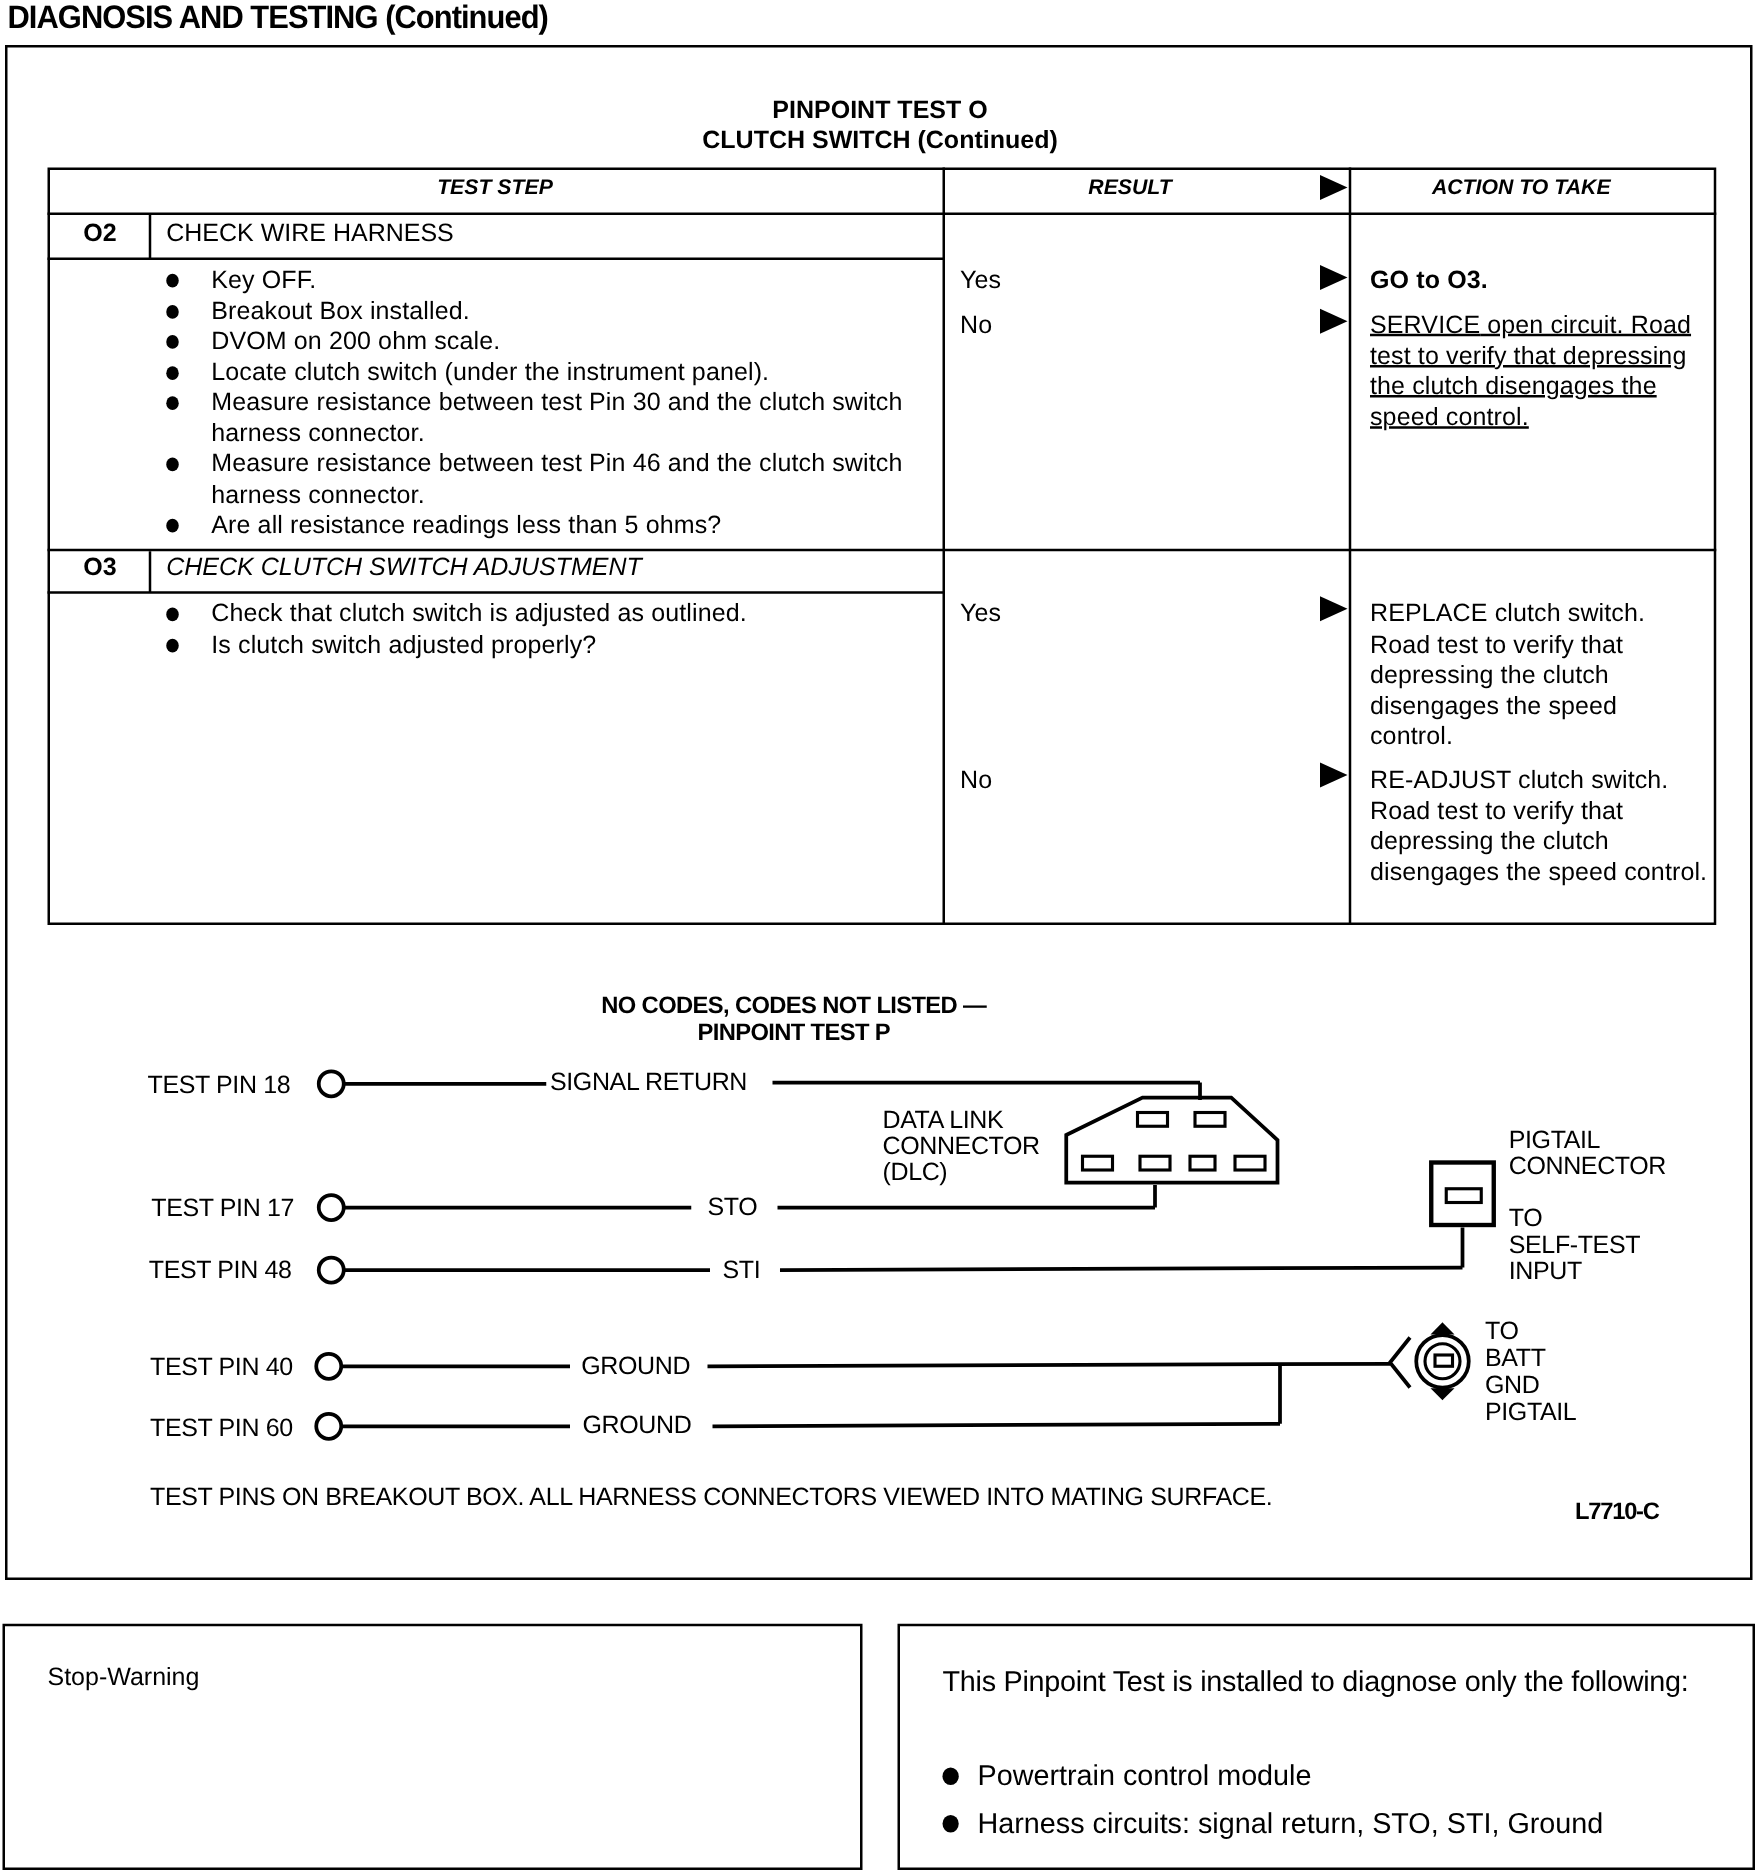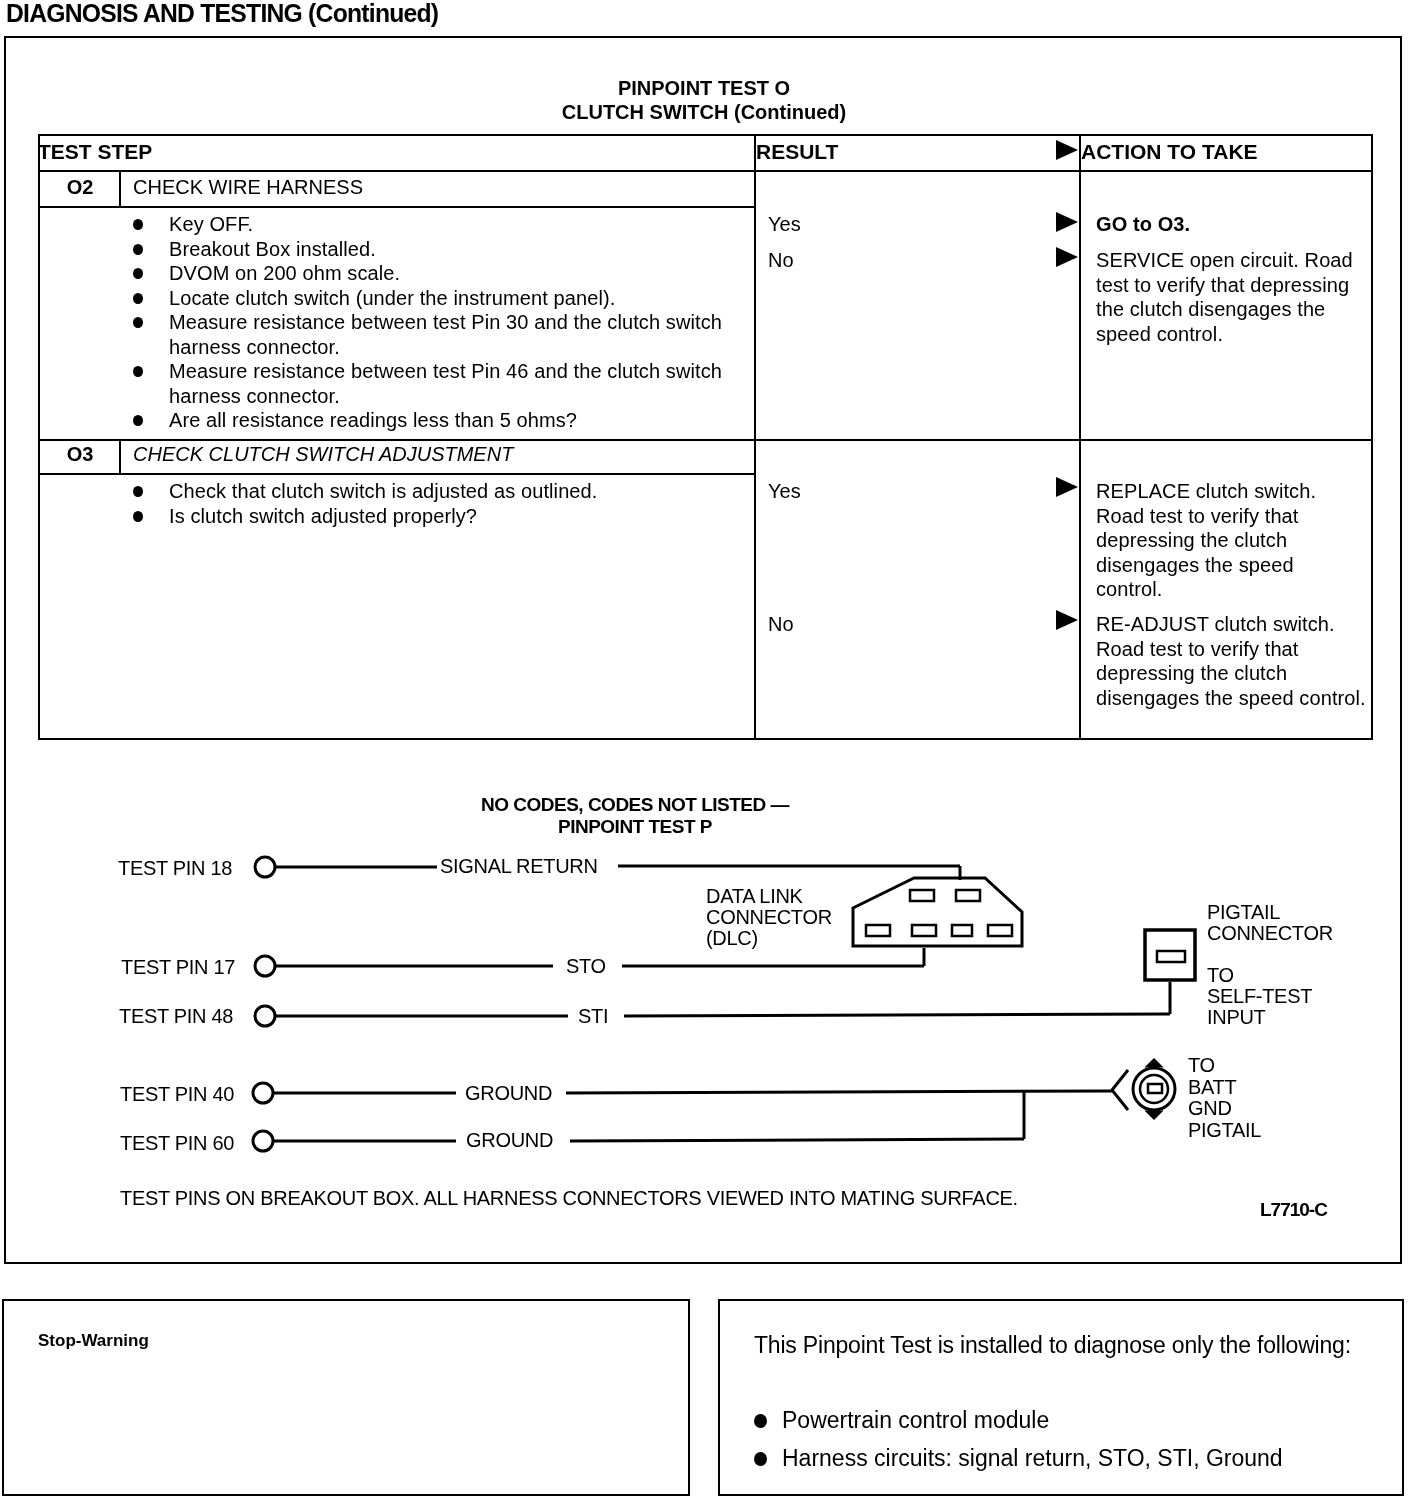--- a/index.html
+++ b/index.html
@@ -16,41 +16,41 @@
       left: 4px; top: 36px; width: 1398px; height: 1228px;
       border: 2px solid #000; box-sizing: border-box;
     }
     .pt-title {
       left: 0; width: 1408px; text-align: center; font-weight: bold; font-size: 20px; line-height: 24px;
     }
     
     .tbl { left: 38px; top: 134px; width: 1335px; height: 606px; border: 2px solid #000; box-sizing: border-box; }
     .vline { background: #000; width: 2px; }
     .hline { background: #000; height: 2px; }
-    .hdr { font-weight: bold; font-size: 21px; top: 140px; text-align: left; }
+    .hdr { font-weight: bold; font-size: 17px; top: 140px; text-align: center; font-style: italic; }
     .cell-text { font-size: 20px; line-height: 24.5px; letter-spacing: 0.1px; }
     .step-no { font-weight: bold; font-size: 20px; text-align: center; width: 80px; }
     .step-title { font-size: 20px; }
     ul.bullets { list-style: none; margin: 0; padding: 0; }
     ul.bullets li { position: relative; padding-left: 36px; }
     ul.bullets li::before {
       content: ""; position: absolute; left: 0; top: 7px; width: 10px; height: 11px;
       border-radius: 50%; background: #000;
     }
     .arrow {
       width: 0; height: 0; border-top: 10px solid transparent; border-bottom: 10px solid transparent;
       border-left: 22px solid #000;
     }
     .action b { font-weight: bold; }
     
     .dlabel { font-size: 20px; line-height: 22px; letter-spacing: -0.3px; }
     .dtitle { font-weight: bold; font-size: 19px; line-height: 22px; text-align: center; letter-spacing: -0.5px; }
     
     .note-box { border: 2px solid #000; box-sizing: border-box; }
-    .note-h { font-weight: bold; font-size: 17px; }
+    .note-h { font-weight: normal; font-size: 20px; }
     .note-t { font-size: 23px; line-height: 27px; letter-spacing: -0.2px; }
     ul.nbullets { list-style: none; margin: 0; padding: 0; }
     ul.nbullets li { position: relative; padding-left: 28px; font-size: 23px; line-height: 38px; }
     ul.nbullets li::before {
       content: ""; position: absolute; left: 0; top: 13px; width: 13px; height: 14px;
       border-radius: 50%; background: #000;
     }
   </style>
 </head>
 <body>
@@ -88,21 +88,21 @@
   <li>Measure resistance between test Pin 46 and the clutch switch harness connector.</li>
   <li>Are all resistance readings less than 5 ohms?</li>
 </ul>
 
 <div class="abs cell-text" style="left:768px; top:212px;">Yes</div>
 <div class="abs arrow" style="left:1056px; top:212px;"></div>
 <div class="abs cell-text action" style="left:1096px; top:212px; width:270px;"><b>GO to O3.</b><span></span></div>
 
 <div class="abs cell-text" style="left:768px; top:248px;">No</div>
 <div class="abs arrow" style="left:1056px; top:247px;"></div>
-<div class="abs cell-text action" style="left:1096px; top:248px; width:262px;"><span>SERVICE</span><span> open circuit. Road test to verify that depressing the clutch disengages the speed control.</span></div>
+<div class="abs cell-text action" style="left:1096px; top:248px; width:262px;text-decoration:underline;"><span>SERVICE</span><span> open circuit. Road test to verify that depressing the clutch disengages the speed control.</span></div>
 
 <div class="abs hline" style="left:38px; top:439px; width:1335px;"></div>
 
 <div class="abs step-no" style="left:40px; top:443px;">O3</div>
 <div class="abs vline" style="left:119px; top:441px; height:33px;"></div>
 <div class="abs step-title" style="left:133px; top:443px;font-style:italic;">CHECK CLUTCH SWITCH ADJUSTMENT</div>
 <div class="abs hline" style="left:38px; top:473px; width:717px;"></div>
 
 <ul class="abs bullets cell-text" style="left:133px; top:479px; width:600px;">
   <li>Check that clutch switch is adjusted as outlined.</li>

